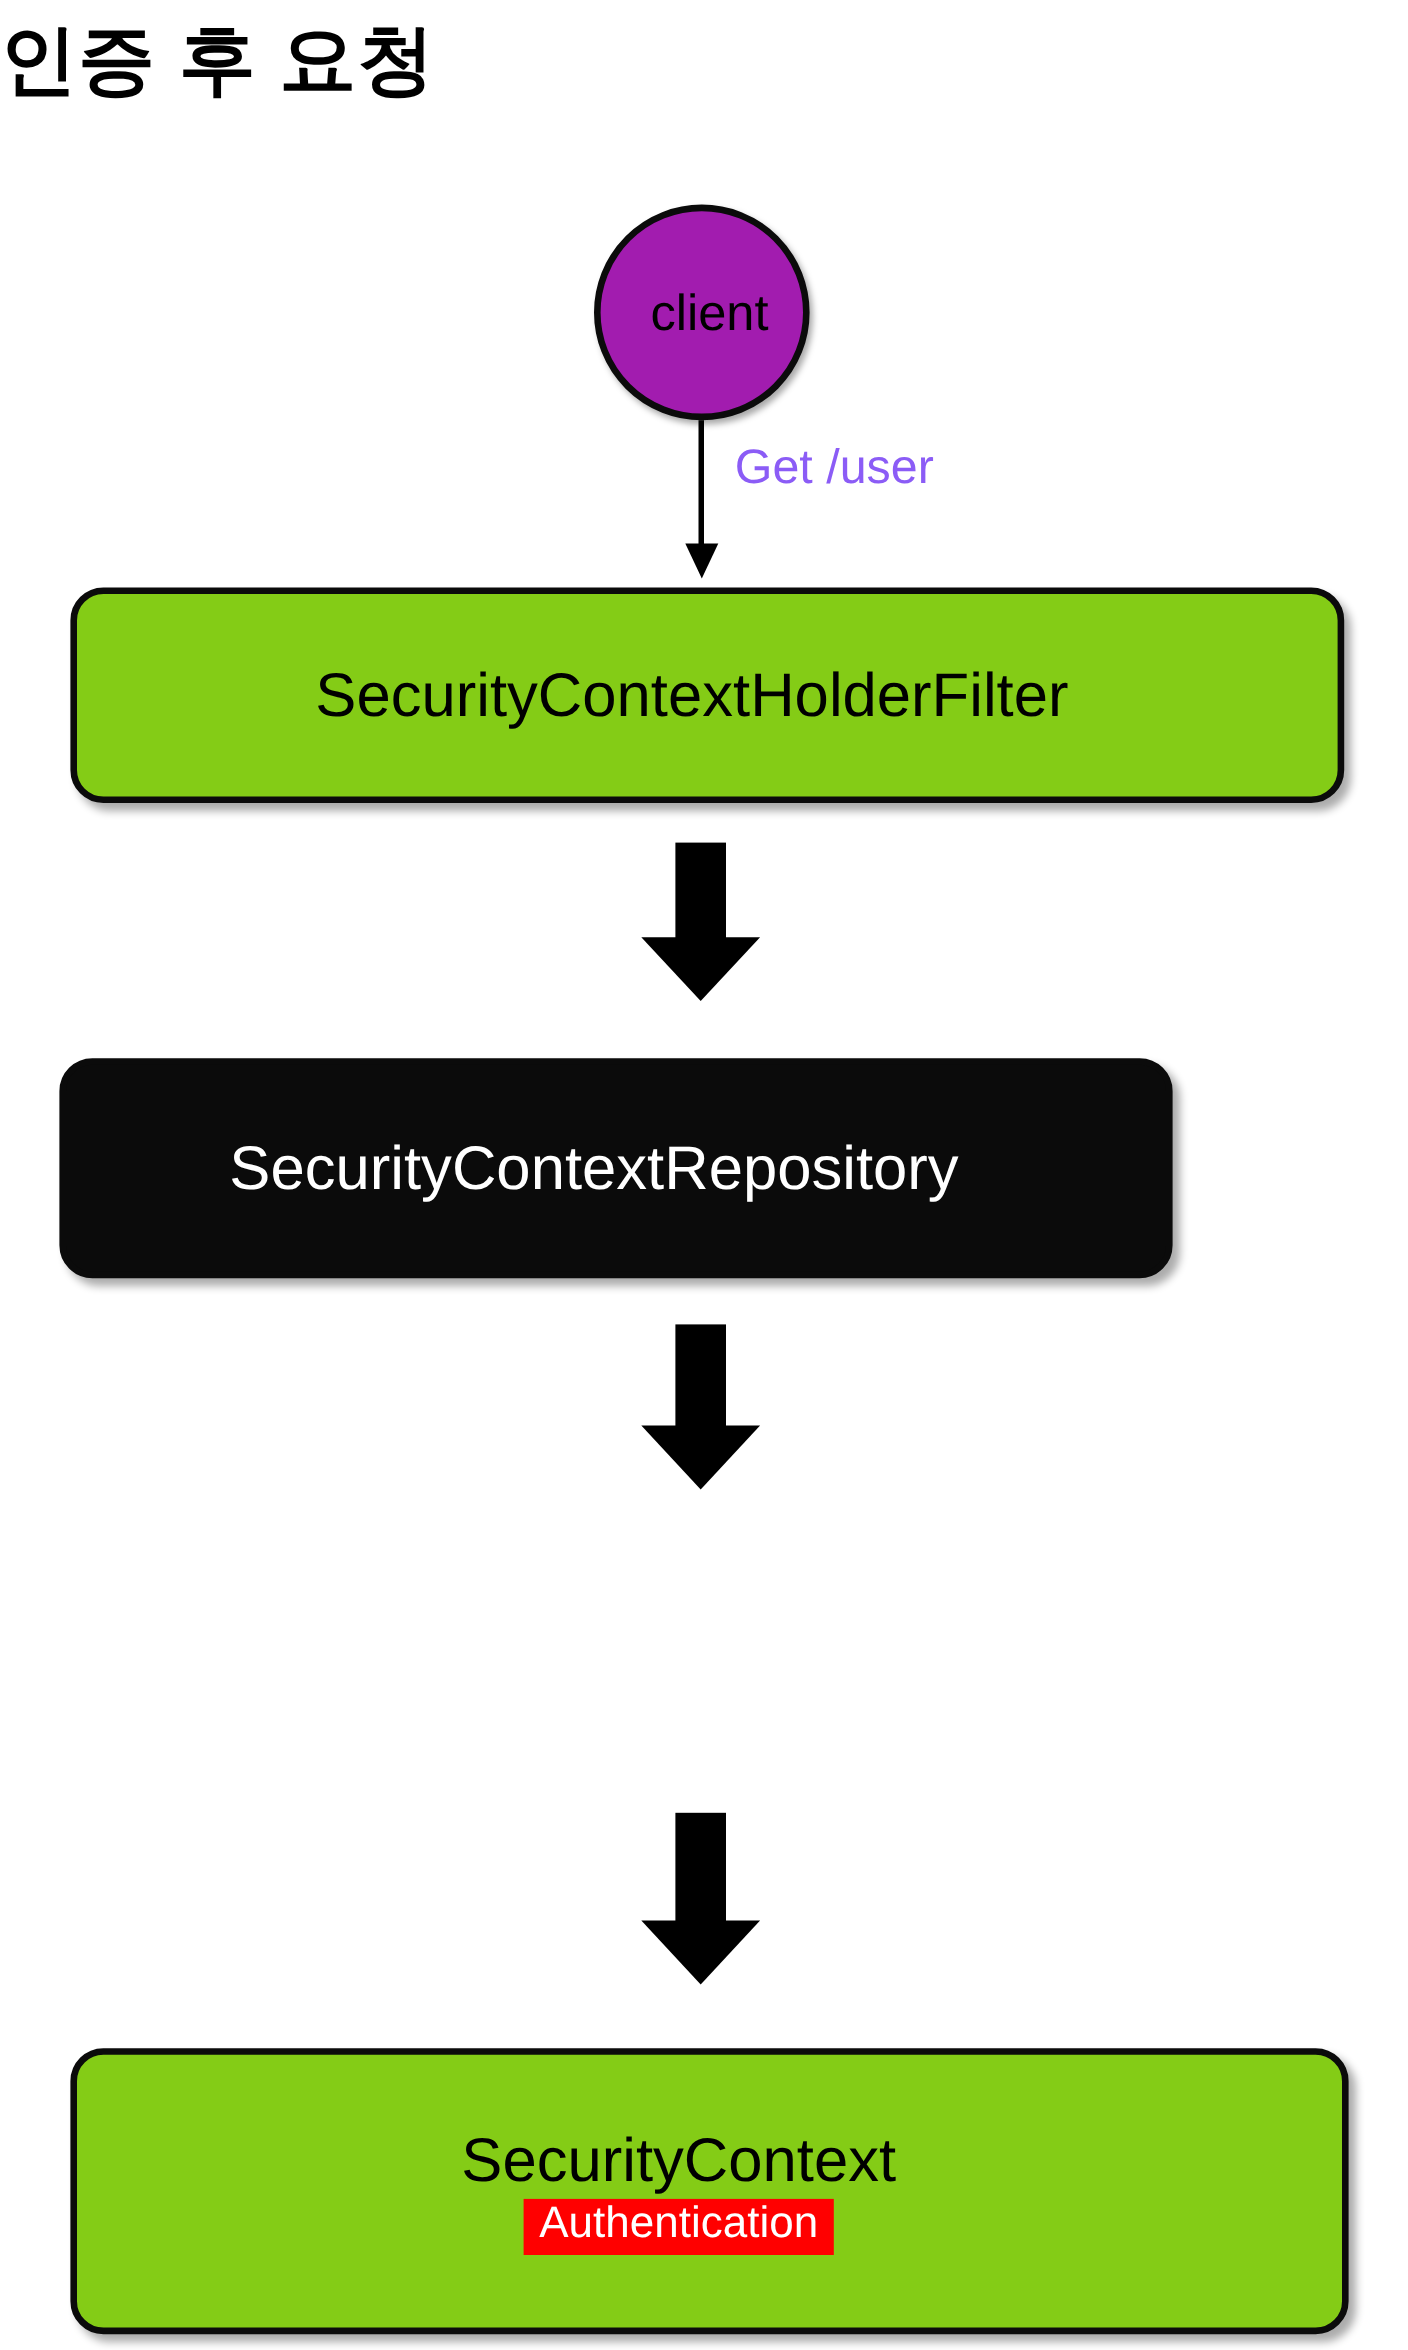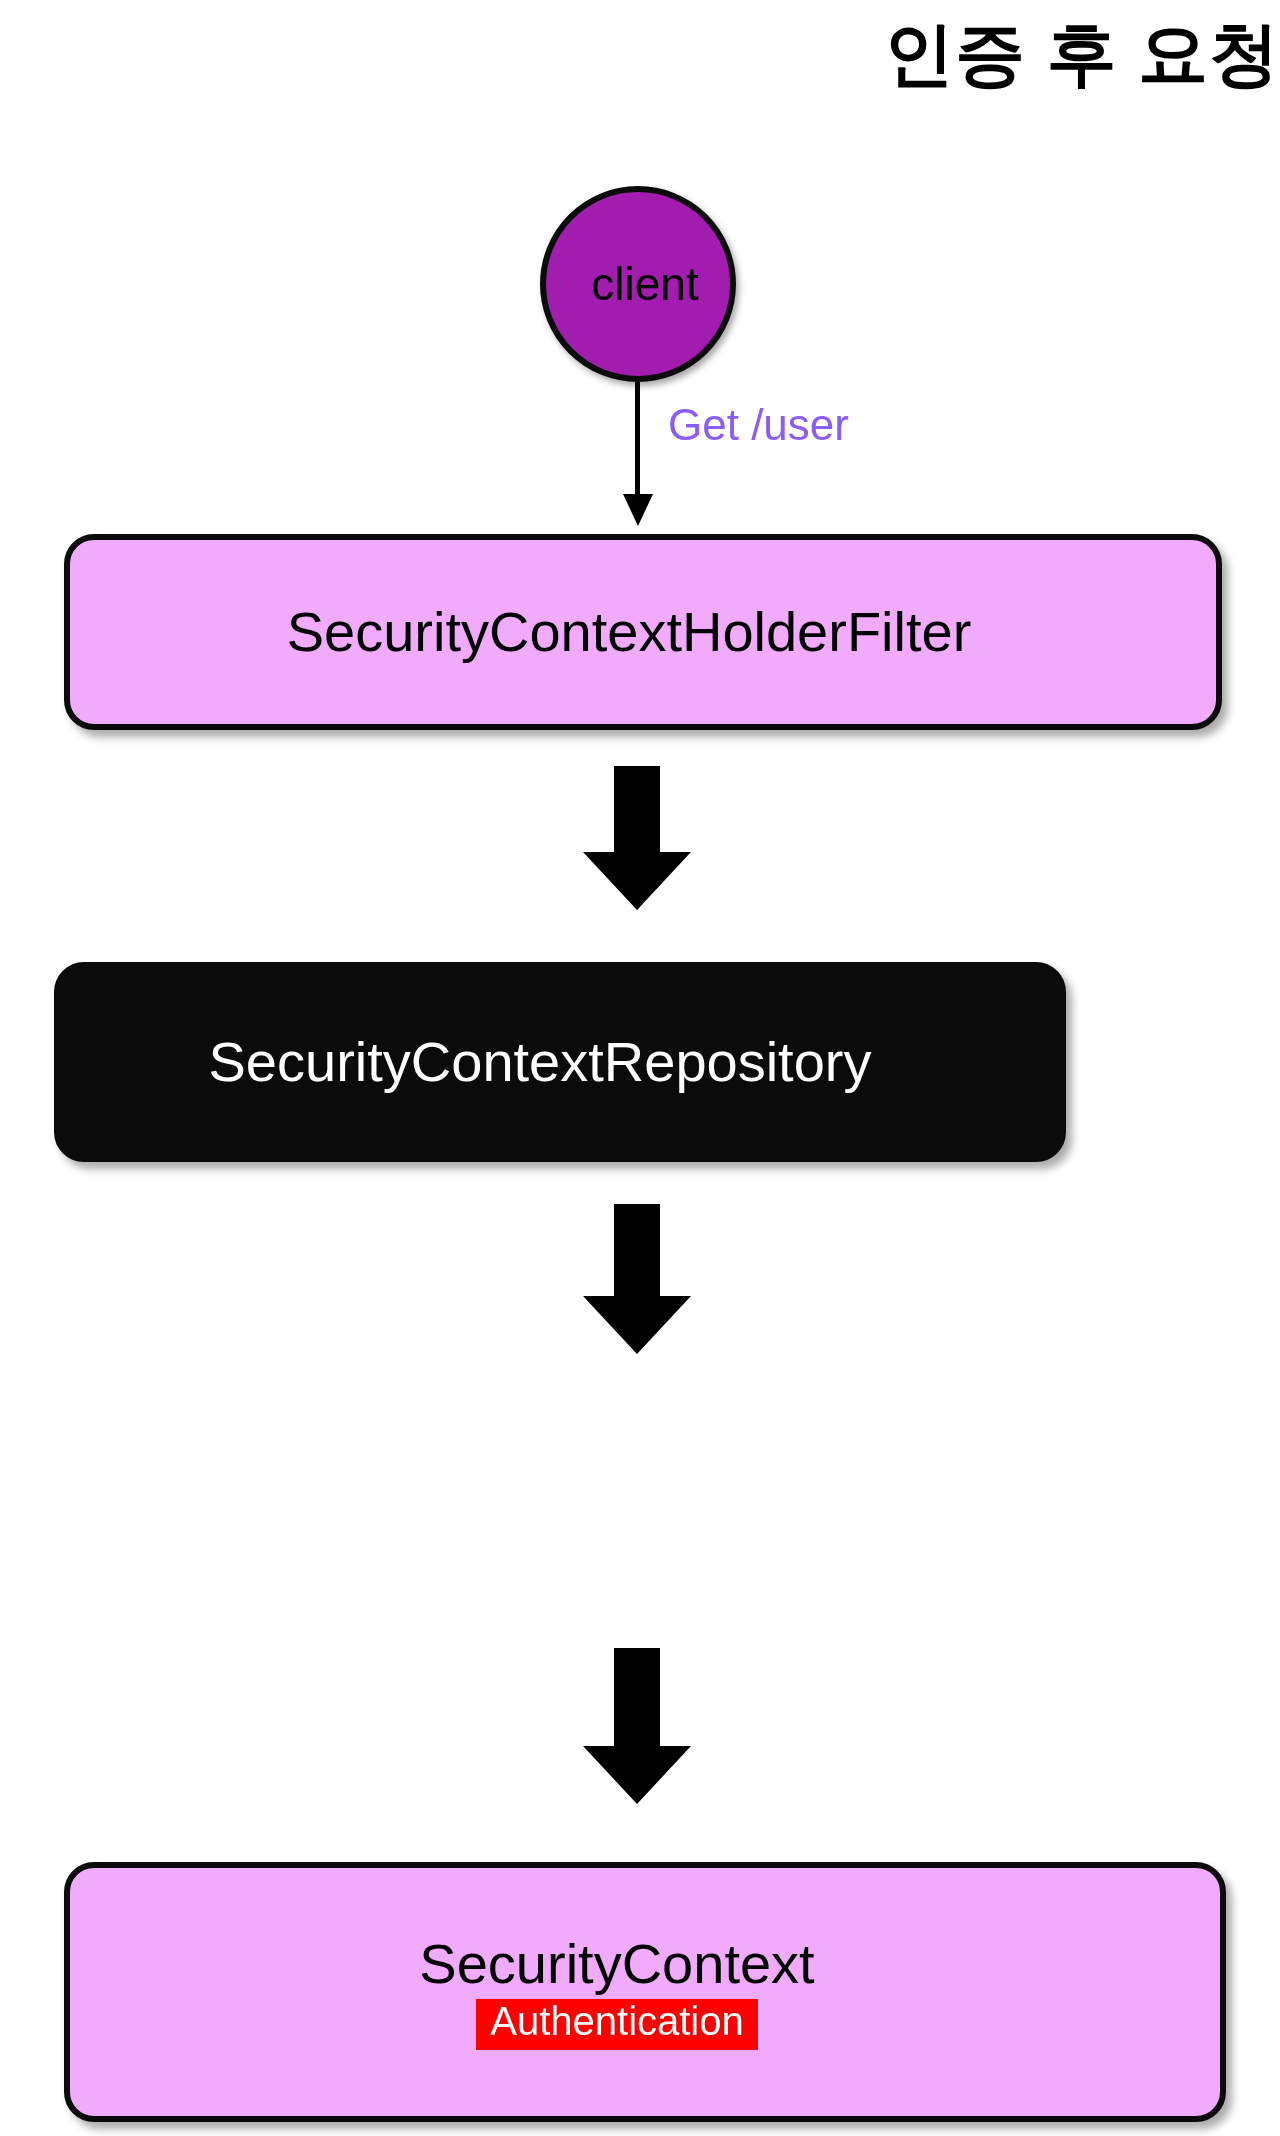--- a/index.html
+++ b/index.html
@@ -21,21 +21,21 @@
     width: 1280px;
     height: 2136px;
   }
 
   
   .diagram-title {
     position: absolute;
     left: 0;
     top: 18px;
     width: 1280px;
-    text-align: right;
+    text-align: left;
     font-size: 70px;
     font-weight: bold;
     color: #000000;
     letter-spacing: 1px;
     line-height: 1.05;
     white-space: nowrap;
   }
 
   
   .client-node {
@@ -95,21 +95,21 @@
     color: #8b5cf6;
     white-space: nowrap;
   }
 
   
   .node-box {
     position: absolute;
     box-sizing: border-box;
     border: 6px solid #0b0b0b;
     border-radius: 30px;
-    background: #f0abfc;
+    background: #84cc16;
     box-shadow: 6px 7px 8px rgba(0,0,0,0.33);
     display: flex;
     flex-direction: column;
     align-items: center;
     justify-content: center;
   }
   .node-box.is-dark {
     background: #0b0b0b;
     border-color: #0b0b0b;
   }

